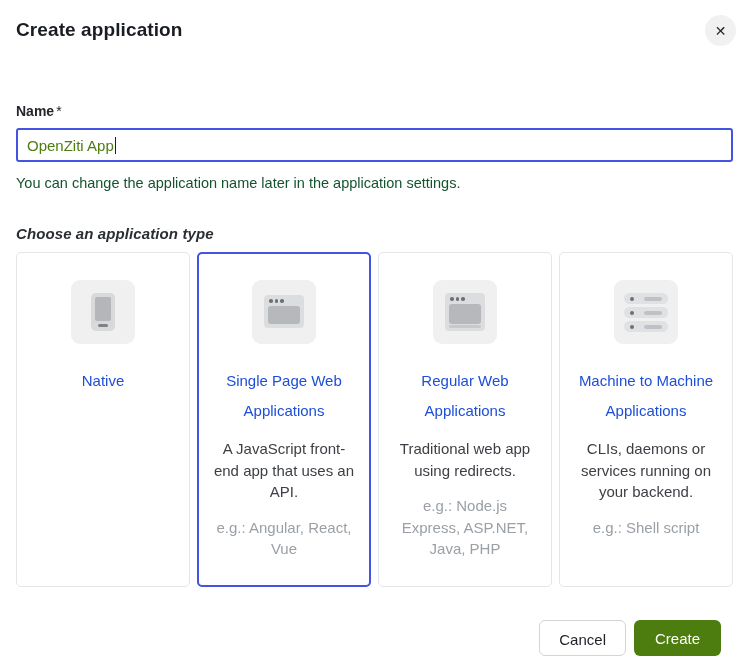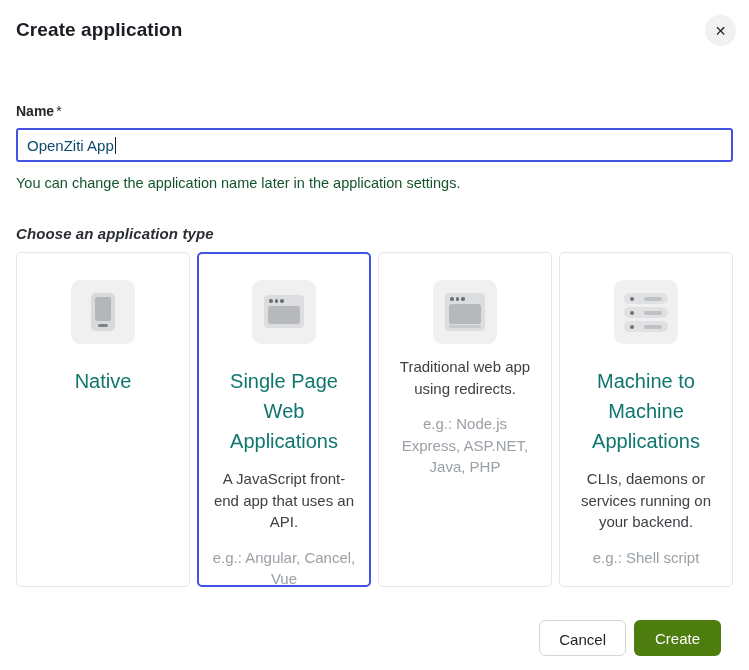--- a/index.html
+++ b/index.html
@@ -27,38 +27,38 @@
 
   .content { padding: 0 16px; }
 
   
   .field-label { margin-top: 57px; font-size: 14px; font-weight: 700; color: #24262b; }
   .field-label .req { font-weight: 400; margin-left: 2px; }
   .text-input {
     margin-top: 9px; width: 717px; height: 34px;
     border: 2px solid #4353e2; border-radius: 3px;
     display: flex; align-items: center; padding: 0 9px;
-    font-size: 15px; color: #0c4a6e; background: #fff; cursor: text;
+    font-size: 15px; color: #4d7c0f; background: #fff; cursor: text;
   }
   .caret { display: inline-block; width: 0; height: 17px; border-left: 1.5px solid #1d1f23; margin-left: 1px; }
   .helper-text { margin-top: 13px; font-size: 14.5px; color: #14532d; }
 
   
   .section-heading { margin-top: 34px; font-size: 15px; font-weight: 700; color: #2a2d32; letter-spacing: .1px; font-style: italic; }
 
   
   .cards { margin-top: 10px; display: flex; gap: 7px; }
   .card {
     width: 176px; height: 335px;
     border: 1px solid #e4e6e9; border-radius: 5px;
     background: #fff; text-align: center; cursor: pointer;
     padding: 27px 13px 0 13px;
   }
   .card.selected { border: 2px solid #4353e2; padding: 26px 12px 0 12px; text-align: center; }
-  .card-title { margin-top: 22px; font-size: 20px; line-height: 30px; font-weight: 500; color: #0f766e; }
+  .card-title { margin-top: 22px; font-size: 15px; line-height: 30px; font-weight: 500; color: #1d4ed8; }
   .card-desc { margin-top: 12px; font-size: 15px; line-height: 21.5px; color: #3c3f44; }
   .card-eg { margin-top: 14px; font-size: 15px; line-height: 21.5px; color: #9aa0a6; }
 
   
   .icon-tile {
     width: 64px; height: 64px; border-radius: 9px;
     background: #f0f0f1; margin: 0 auto; position: relative;
   }
   
   .phone-outer { position: absolute; left: 20px; top: 13px; width: 24px; height: 38px; background: #d8d9db; border-radius: 5px; }
@@ -130,35 +130,36 @@
             <div class="win-dots">
                 <i></i>
                 <i></i>
                 <i></i>
               </div>
             <div class="win-body"></div>
           </div>
         </div>
         <div class="card-title">Single Page Web Applications</div>
         <div class="card-desc">A JavaScript front-end app that uses an API.</div>
-        <div class="card-eg">e.g.: Angular, Cancel, Vue</div>
+        <div class="card-eg">e.g.: Angular, React, Vue</div>
       </div>
 
       <div class="card">
         <div class="icon-tile">
           <div class="win-outer tall">
             <div class="win-dots">
                 <i></i>
                 <i></i>
                 <i></i>
               </div>
             <div class="win-body big"></div>
             <div class="win-lip"></div>
           </div>
         </div>
+        <div class="card-title">Regular Web Applications</div>
         <div class="card-desc">Traditional web app using redirects.</div>
         <div class="card-eg">e.g.: Node.js Express, ASP.NET, Java, PHP</div>
       </div>
 
       <div class="card">
         <div class="icon-tile">
           <div class="stack">
             <div class="stack-row">
                 <span class="dot"></span>
                 <span class="bar"></span>

